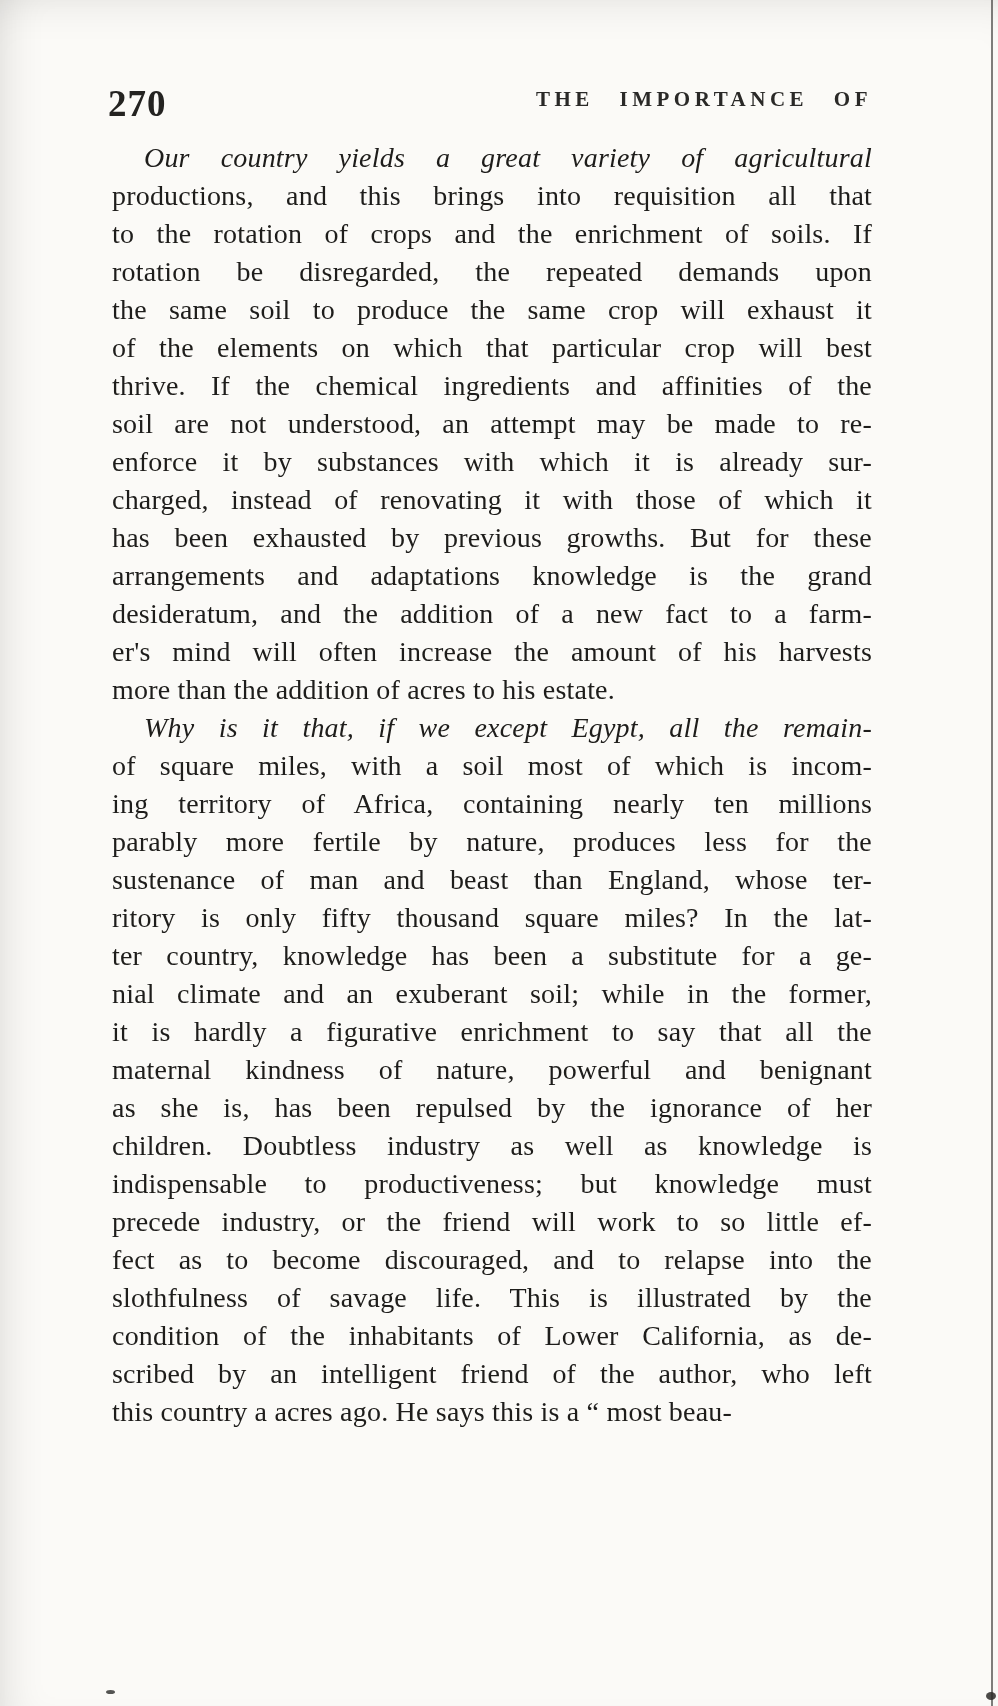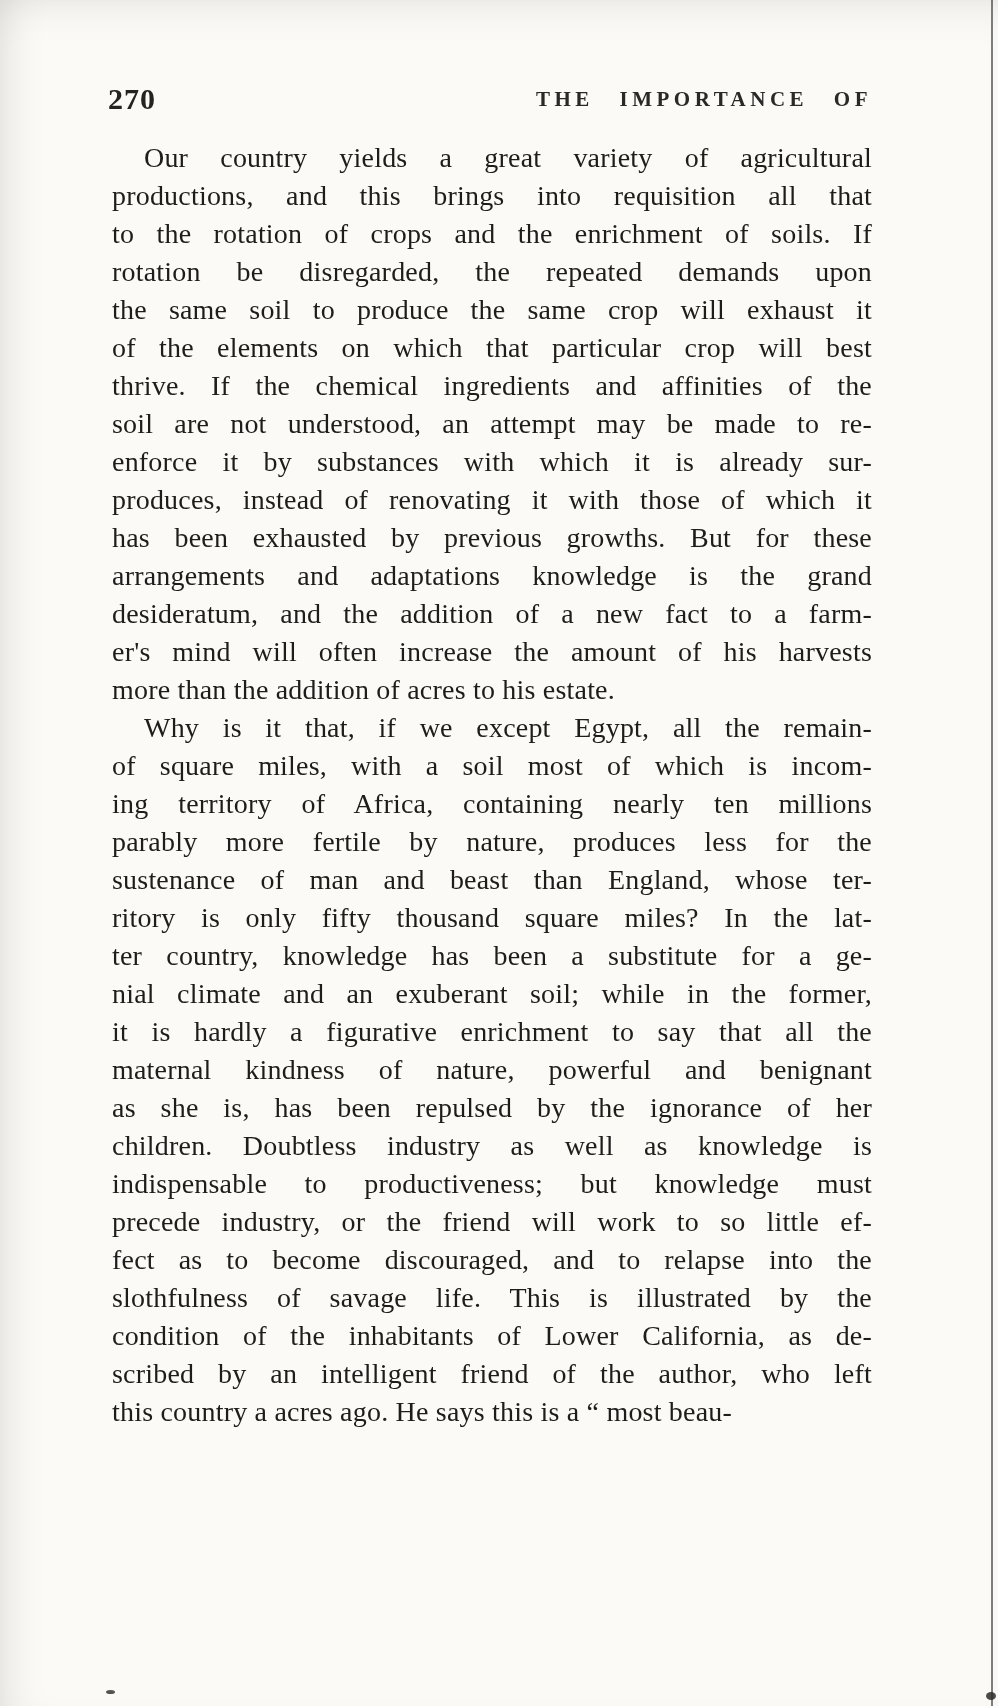--- a/index.html
+++ b/index.html
@@ -23,21 +23,21 @@
     position: absolute;
     top: 82px;
     left: 112px;
     width: 760px;
     height: 34px;
   }
   .page-number {
     position: absolute;
     left: -4px;
     top: 0;
-    font-size: 30px;
+    font-size: 37px;
     font-weight: bold;
     letter-spacing: 1px;
     color: #242321;
   }
   .running-head {
     text-align: right;
     font-size: 21px;
     font-weight: bold;
     letter-spacing: 4.5px;
     word-spacing: 16px;
@@ -52,21 +52,21 @@
     font-size: 28px;
     line-height: 38px;
     letter-spacing: 0.2px;
   }
   .paragraph { margin: 0; }
   .line {
     text-align: justify;
     text-align-last: justify;
     white-space: nowrap;
   }
-  .line.first { text-indent: 32px; }
+  .line.first { text-indent: 32px; font-style: italic; }
   .line.last  { text-align-last: left; white-space: normal; }
   .edge-line {
     position: absolute;
     top: 0;
     right: 5px;
     width: 2px;
     height: 1706px;
     background: #3a3a38;
     opacity: 0.65;
   }
@@ -91,21 +91,21 @@
       <div class="paragraph">
         <div class="line first">Our country yields a great variety of agricultural</div>
         <div class="line">productions, and this brings into requisition all that</div>
         <div class="line">to the rotation of crops and the enrichment of soils.  If</div>
         <div class="line">rotation be disregarded, the repeated demands upon</div>
         <div class="line">the same soil to produce the same crop will exhaust it</div>
         <div class="line">of the elements on which that particular crop will best</div>
         <div class="line">thrive.  If the chemical ingredients and affinities of the</div>
         <div class="line">soil are not understood, an attempt may be made to re-</div>
         <div class="line">enforce it by substances with which it is already sur-</div>
-        <div class="line">produces, instead of renovating it with those of which it</div>
+        <div class="line">charged, instead of renovating it with those of which it</div>
         <div class="line">has been exhausted by previous growths.  But for these</div>
         <div class="line">arrangements and adaptations knowledge is the grand</div>
         <div class="line">desideratum, and the addition of a new fact to a farm-</div>
         <div class="line">er's mind will often increase the amount of his harvests</div>
         <div class="line last">more than the addition of acres to his estate.</div>
       </div>
       <div class="paragraph">
         <div class="line first">Why is it that, if we except Egypt, all the remain-</div>
         <div class="line">of square miles, with a soil most of which is incom-</div>
         <div class="line">ing territory of Africa, containing nearly ten millions</div>

